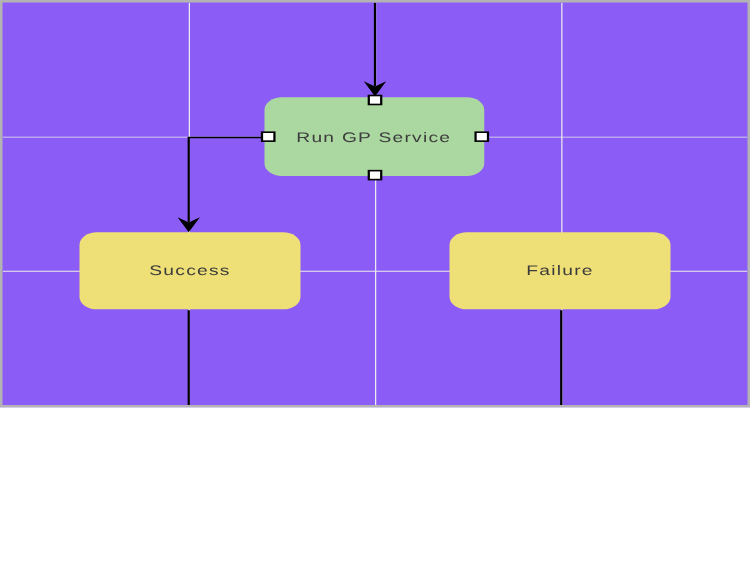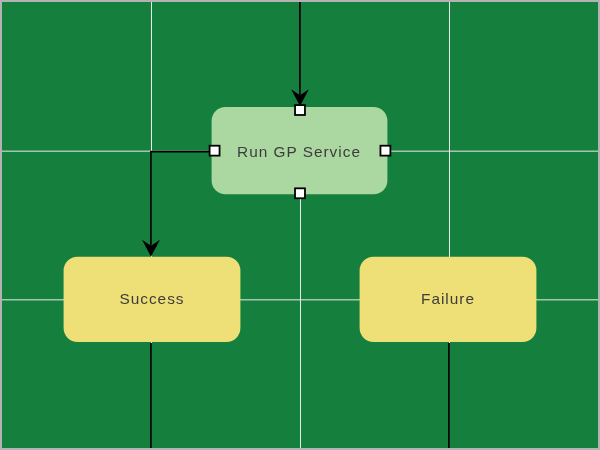--- a/index.html
+++ b/index.html
@@ -4,24 +4,24 @@
 <style>
   html, body {
     margin: 0;
     padding: 0;
     background: #ffffff;
     font-family: "Liberation Sans", sans-serif;
   }
   .canvas-frame {
     position: relative;
     width: 600px;
-    height: 450px;
+    height: 326px;
     box-sizing: border-box;
     border: 2px solid #b3b3b3;
-    background: #15803d;
+    background: #8b5cf6;
     overflow: hidden;
   }
   .canvas-frame svg {
     display: block;
     width: 100%;
     height: 100%;
   }
   .grid-line {
     stroke: #ececec;
     stroke-width: 1;

